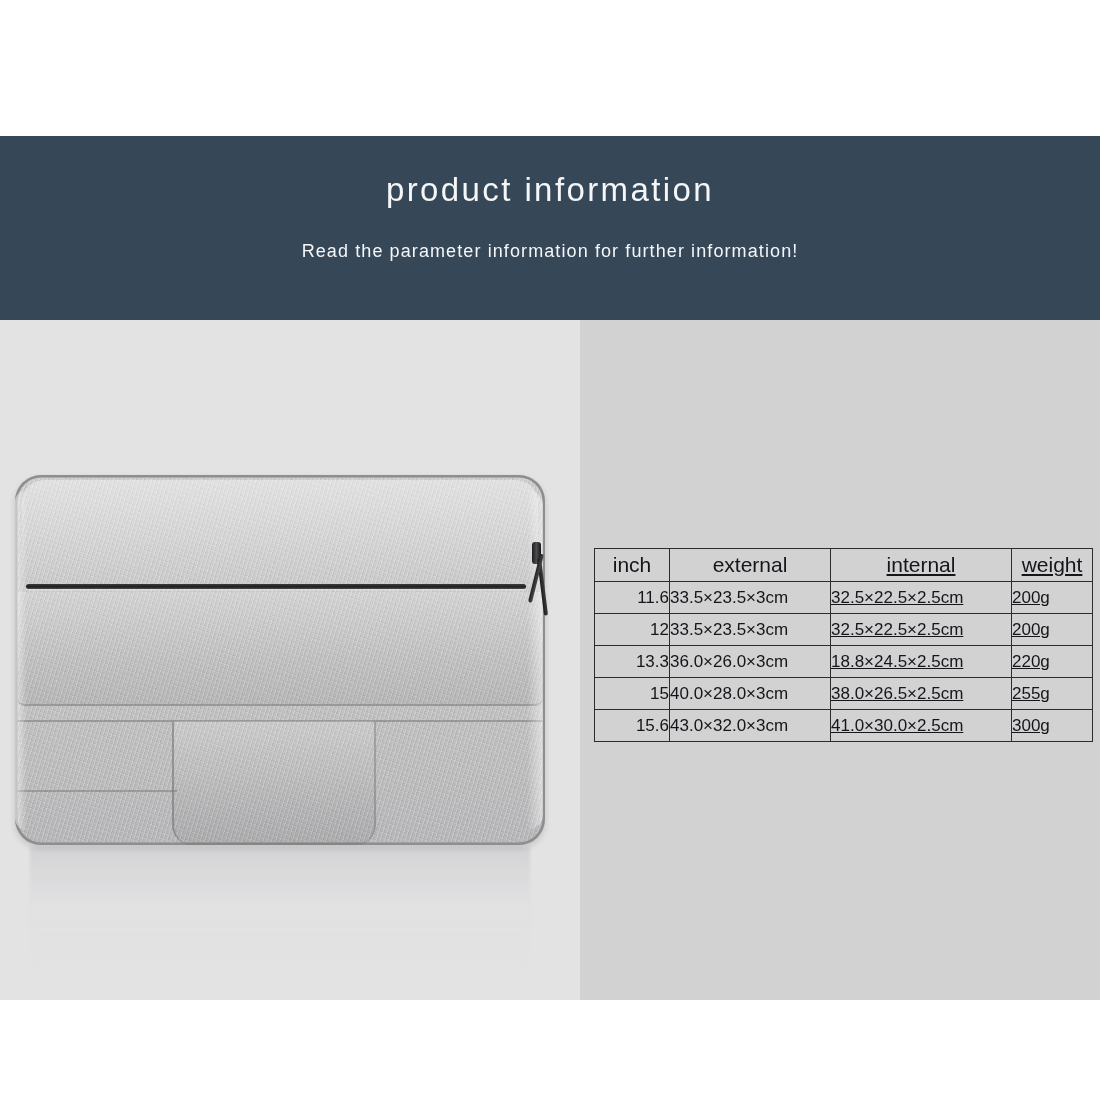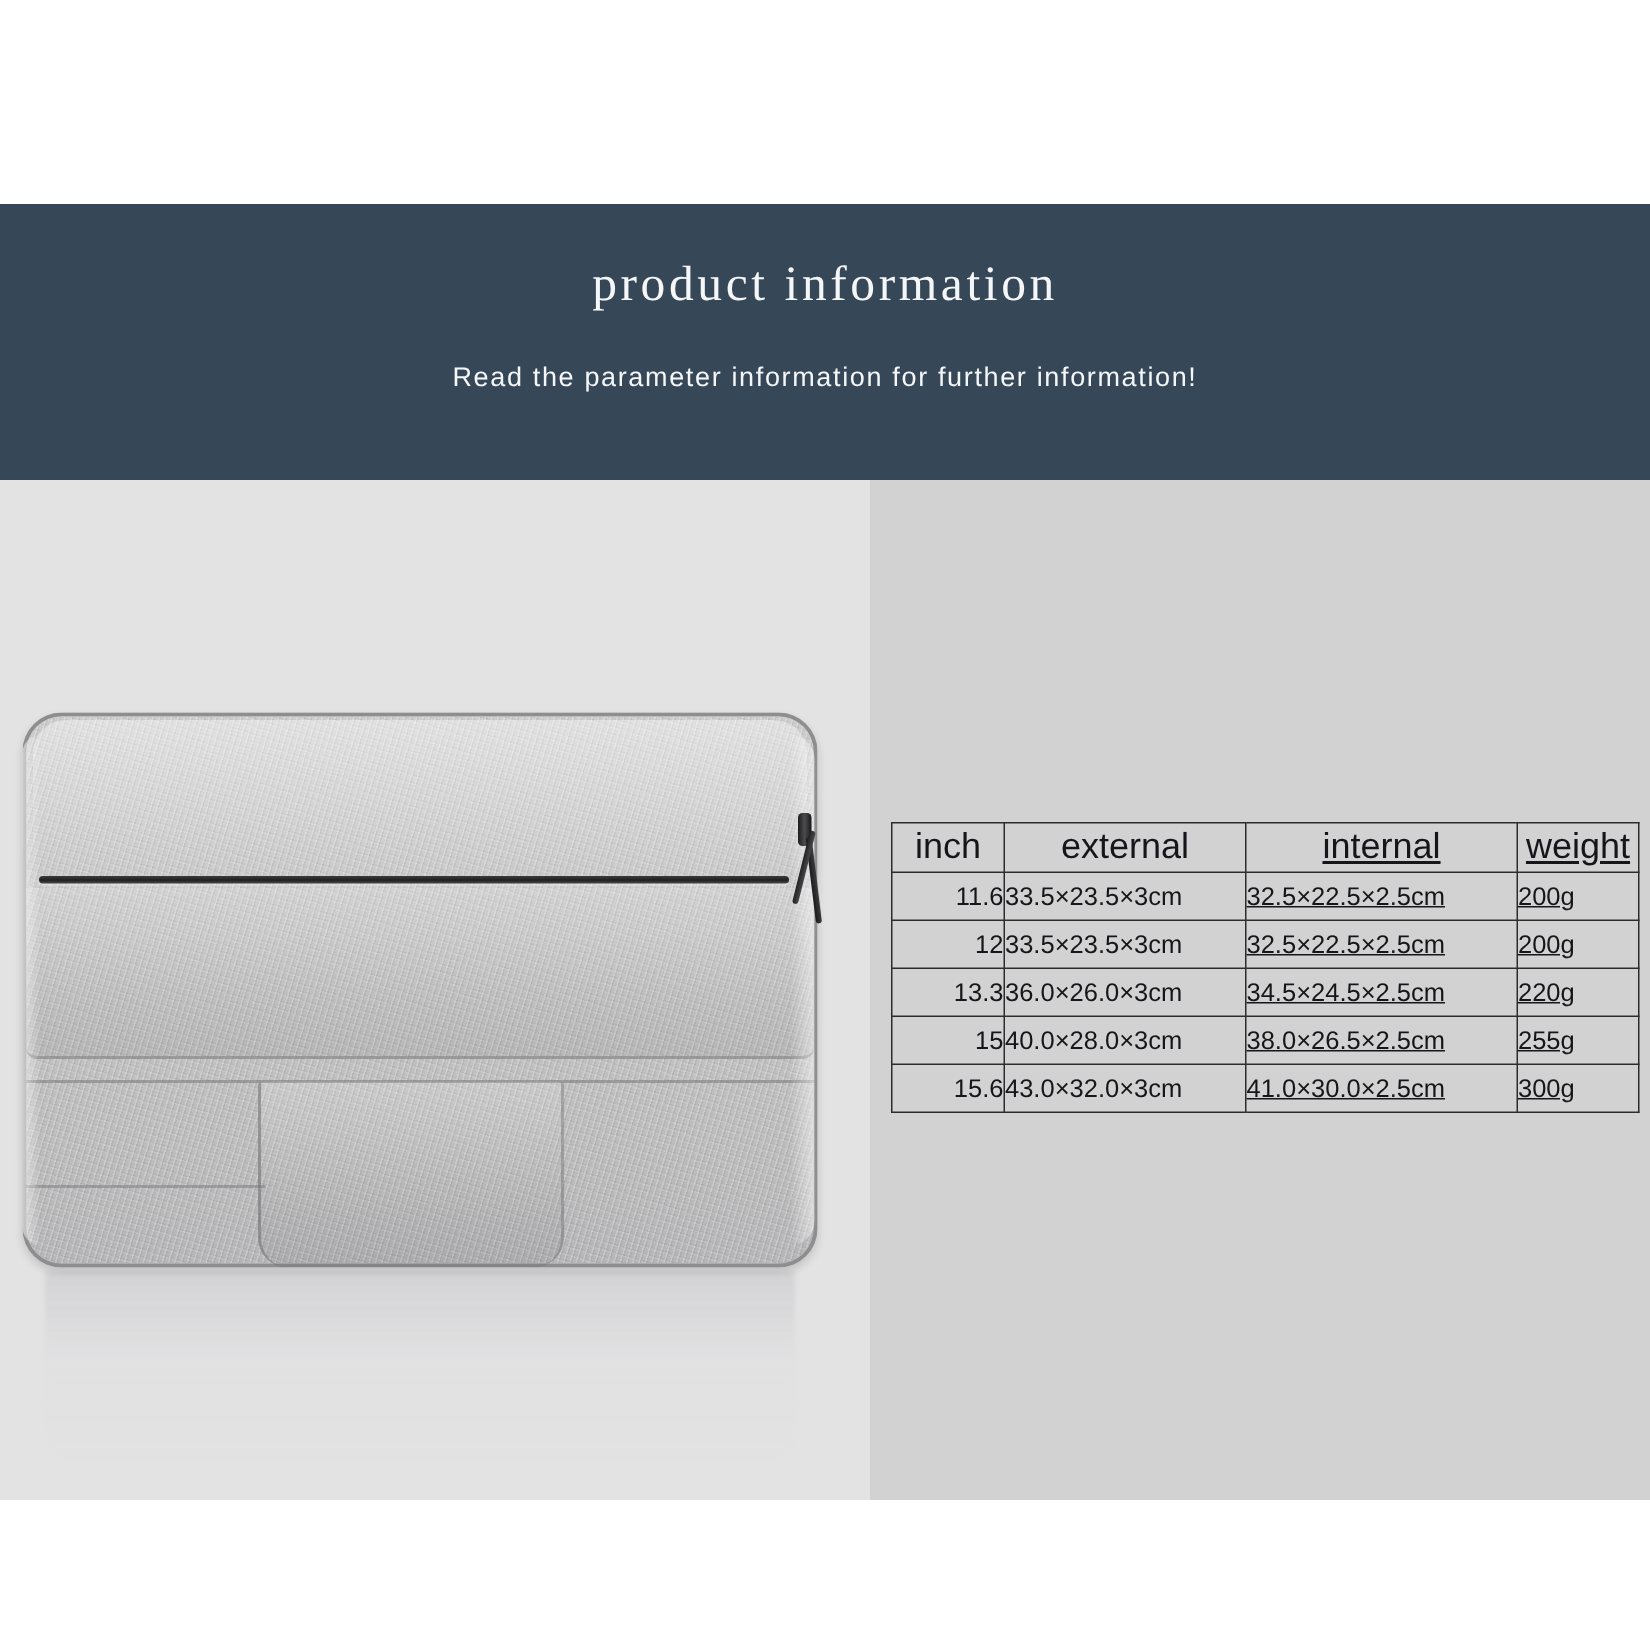--- a/index.html
+++ b/index.html
@@ -39,21 +39,20 @@
     left: 0;
     top: 34px;
     width: 1100px;
     text-align: center;
     color: #f4f6f8;
     font-size: 33px;
     font-weight: 400;
     letter-spacing: 2.4px;
     line-height: 40px;
     white-space: nowrap;
-    font-family: Liberation Serif, serif;
   }
   .banner-subtitle {
     position: absolute;
     left: 0;
     top: 98px;
     width: 1100px;
     text-align: center;
     color: #f4f6f8;
     font-size: 18px;
     font-weight: 400;
@@ -266,21 +265,21 @@
   }
   table.spec th,
   table.spec td {
     border: 1.5px solid #2c2c2e;
     color: #16161a;
     font-weight: 400;
     padding: 0;
   }
   table.spec th {
     height: 32px;
-    font-size: 24px;
+    font-size: 21px;
     text-align: center;
   }
   table.spec th.c-inch,
   table.spec td.c-inch {
     width: 74px;
   }
   table.spec th.c-ext,
   table.spec td.c-ext {
     width: 160px;
   }
@@ -358,21 +357,21 @@
         </tr>
         <tr>
           <td class="c-inch">12</td>
           <td class="c-ext">33.5×23.5×3cm</td>
           <td class="c-int">32.5×22.5×2.5cm</td>
           <td class="c-wt">200g</td>
         </tr>
         <tr>
           <td class="c-inch">13.3</td>
           <td class="c-ext">36.0×26.0×3cm</td>
-          <td class="c-int">34.5×24.5×2.5cm</td>
+          <td class="c-int">18.8×24.5×2.5cm</td>
           <td class="c-wt">220g</td>
         </tr>
         <tr>
           <td class="c-inch">15</td>
           <td class="c-ext">40.0×28.0×3cm</td>
           <td class="c-int">38.0×26.5×2.5cm</td>
           <td class="c-wt">255g</td>
         </tr>
         <tr>
           <td class="c-inch">15.6</td>

